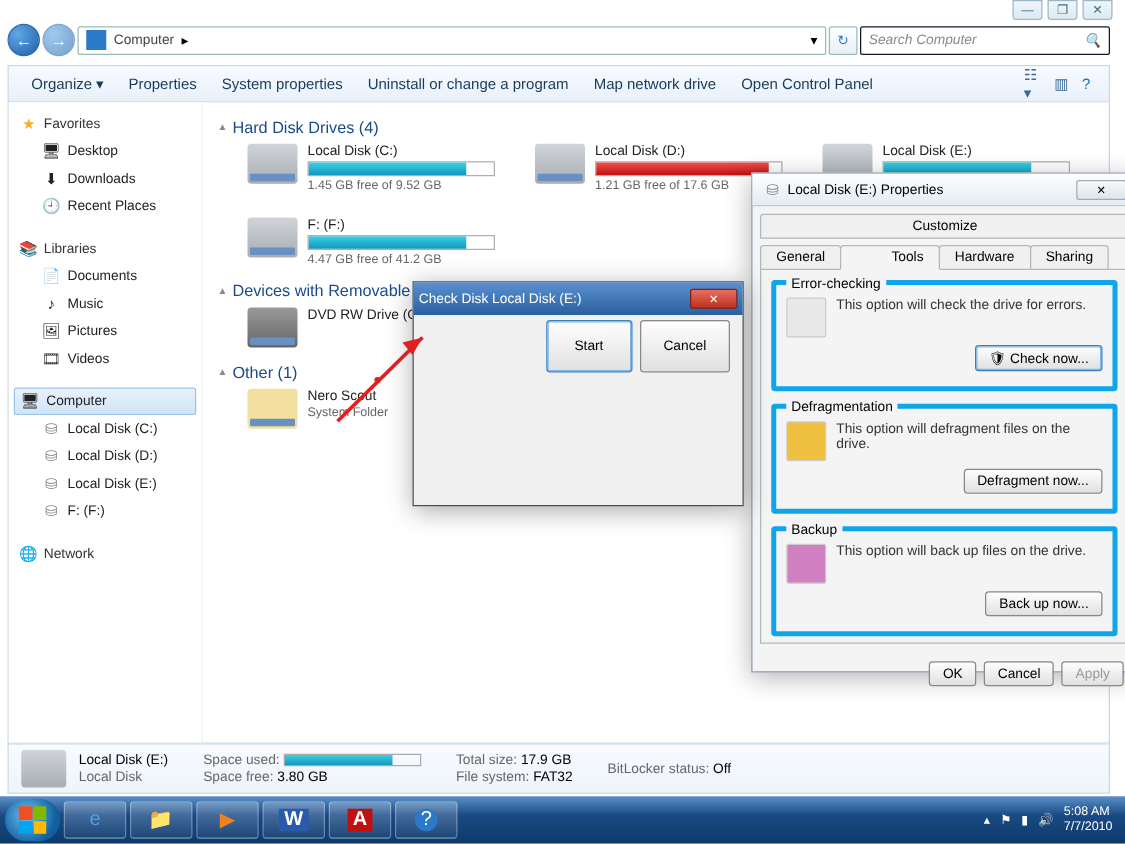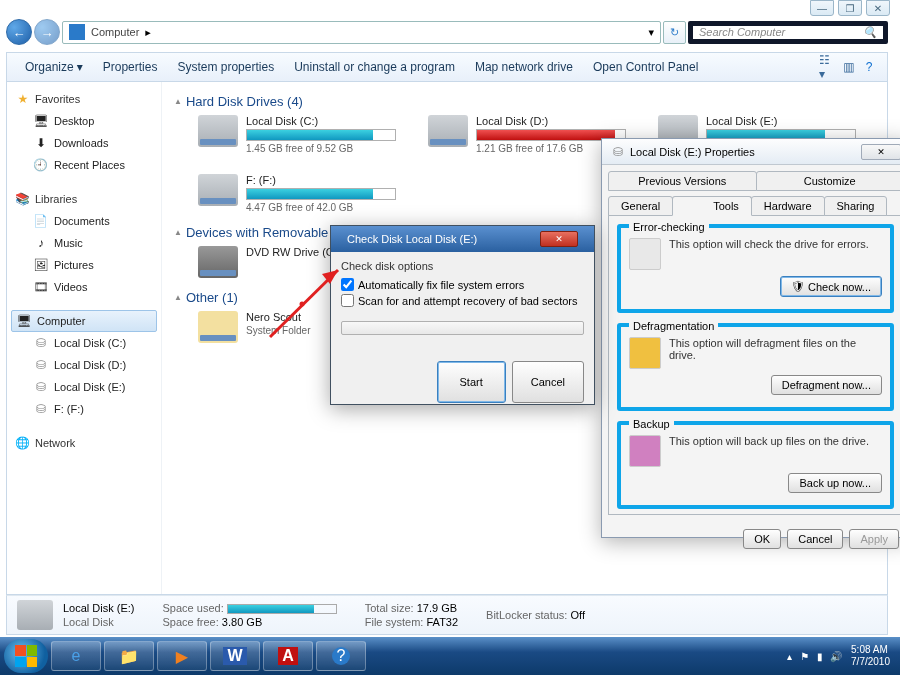--- a/index.html
+++ b/index.html
@@ -9,21 +9,21 @@
 .win-controls { position: absolute; top: 0; right: 10px; display: flex; gap: 4px; z-index: 50; }
 .win-controls .wc { width: 24px; height: 16px; border: 1px solid #9bb6c9; border-radius: 0 0 3px 3px; background: linear-gradient(#f0f6fb,#dbeaf4); display:flex; align-items:center; justify-content:center; font-size:10px; color:#4a6a80;}
 
 
 .addr-row { position:absolute; top:18px; left:6px; right:12px; height:28px; display:flex; align-items:center; gap:2px;}
 .nav-circle { width:26px; height:26px; border-radius:50%; background: radial-gradient(circle at 30% 30%, #5fa8e8 0%, #1e5fa8 100%); border:1px solid #2d6aa8; display:flex; align-items:center; justify-content:center; color:#fff; font-size:13px;}
 .addr-bar { flex:1; height:23px; border:1px solid #9bb; background:#fff; border-radius:2px; display:flex; align-items:center; padding:0 6px; gap:6px;}
 .addr-icon { width:16px; height:16px; background:#2a7ac9; display:inline-block;}
 .addr-drop { color:#444; }
 .refresh-btn { width:23px; height:23px; border:1px solid #9bb; background:linear-gradient(#fefefe,#e8f0f8); display:flex; align-items:center; justify-content:center; color:#2a7ac9; border-radius:2px;}
-.search-bar { width:200px; height:23px; border:5px solid #0f172a; background:#fff; border-radius:2px; display:flex; align-items:center; padding:0 6px; color:#888; font-style:italic;}
+.search-bar { width:200px; height:23px; border:1px solid #0f172a; background:#fff; border-radius:2px; display:flex; align-items:center; padding:0 6px; color:#888; font-style:italic;}
 .search-bar span:first-child { flex:1; font-style:italic;}
 
 
 .toolbar { position:absolute; top:52px; left:6px; right:12px; height:30px; background:linear-gradient(#f7fbff,#e8f0fa); border:1px solid #c8d8e8; display:flex; align-items:center; padding:0 8px; font-size:12px;}
 .toolbar .tb-item { padding:4px 10px; color:#1a3a5a; cursor:pointer; display:flex; align-items:center; gap:3px;}
 .toolbar .spacer { flex:1; }
 .toolbar .ticon { width:20px; height:20px; display:flex; align-items:center; justify-content:center; color:#3a6a9a;}
 
 
 .main { position:absolute; top:82px; left:6px; right:12px; bottom:80px; display:flex; background:#fff; border:1px solid #c8d8e8; border-top:none;}
@@ -65,21 +65,21 @@
 .group-box .gb-title { position:absolute; top:-7px; left:8px; background:#f4f4f4; padding:0 4px; font-size:11px;}
 .group-box .gb-row { display:flex; gap:8px; align-items:flex-start;}
 .group-box .gb-icon { width:32px; height:32px; background:#e8e8e8; border:1px solid #ccc; border-radius:2px;}
 .group-box .gb-text { flex:1; font-size:11px; color:#333;}
 .btn { border:1px solid #888; background:linear-gradient(#fefefe,#e0e0e0); padding:3px 10px; border-radius:3px; font-size:11px; cursor:pointer; display:inline-flex; align-items:center; gap:3px;}
 .btn.primary { border-color:#3a80c0; box-shadow:0 0 0 1px #7fb8e8 inset;}
 .btn-row { display:flex; justify-content:flex-end; gap:6px; padding:8px 10px;}
 
 
 .chkdsk { position:absolute; top:225px; left:330px; width:265px; height:180px; background:#f0f0f0; border:1px solid #405060; box-shadow:0 4px 20px rgba(0,0,0,0.35); z-index:80;}
-.chkdsk-title { height:26px; background:linear-gradient(#5a90d0,#2a60a0); color:#fff; display:flex; align-items:center; padding:0 16px; font-size:11px;justify-content:center;}
+.chkdsk-title { height:26px; background:linear-gradient(#5a90d0,#2a60a0); color:#fff; display:flex; align-items:center; padding:0 4px; font-size:11px;justify-content:center;}
 .chkdsk-title .ct { flex:1;}
 .chkdsk-title .cclose { width:38px; height:16px; background:linear-gradient(#e87060,#c03020); border:1px solid #802010; border-radius:2px; display:flex; align-items:center; justify-content:center; font-size:9px; color:#fff;}
 .chkdsk-body { padding:8px 10px; font-size:11px;}
 .chkdsk-body .copt { color:#333; margin-bottom:6px;}
 .chkdsk-body label { display:flex; align-items:center; gap:4px; margin:3px 0; font-size:11px;}
 .chkdsk-body .prog { border:1px solid #b0b0b0; height:14px; margin:14px 0; background:linear-gradient(#f8f8f8,#e8e8e8); border-radius:2px;}
 .chkdsk .btn-row { padding:4px 10px 8px;}
 
 
 .arrow-svg { position:absolute; top:262px; left:260px; width:90px; height:80px; z-index:85; pointer-events:none;}
@@ -261,21 +261,21 @@
             </div>
           </div>
       </div>
       <div class="drive">
         <div class="drive-icon"></div>
         <div class="drive-info">
             <div class="dn">F: (F:)</div>
             <div class="drive-bar">
               <div class="fill" style="width:85%"></div>
             </div>
-            <div class="df">4.47 GB free of 42.0 GB</div>
+            <div class="df">4.47 GB free of 41.2 GB</div>
           </div>
       </div>
     </div>
 
     <div class="sec-head">
         <span class="tri">▲</span>
         <span>Devices with Removable Storage (1)</span>
       </div>
     <div class="drive-row">
       <div class="drive">
@@ -312,21 +312,20 @@
   <div class="props-title">
     <div class="pt">
         <span class="sicon drv">⛁</span>
         <span>Local Disk (E:) Properties</span>
       </div>
     <div class="pclose">
         <span>✕</span>
       </div>
   </div>
   <div class="tabs-row">
-    <div class="tab" style="flex:1;text-align:center">Previous Versions</div>
     <div class="tab" style="flex:1;text-align:center">Customize</div>
   </div>
   <div class="tabs-row">
     <div class="tab">General</div>
     <div class="tab active">Tools</div>
     <div class="tab">Hardware</div>
     <div class="tab">Sharing</div>
   </div>
   <div class="tab-body">
     <div class="group-box">
@@ -363,32 +362,20 @@
     <span class="btn" style="color:#999">Apply</span>
   </div>
 </div>
 
 <div class="chkdsk">
   <div class="chkdsk-title">
     <div class="ct">Check Disk Local Disk (E:)</div>
     <div class="cclose">
         <span>✕</span>
       </div>
-  </div>
-  <div class="chkdsk-body">
-    <div class="copt">Check disk options</div>
-    <label>
-        <input type="checkbox" checked="" style="">
-        <span>Automatically fix file system errors</span>
-      </label>
-    <label>
-        <input type="checkbox" style="">
-        <span>Scan for and attempt recovery of bad sectors</span>
-      </label>
-    <div class="prog"></div>
   </div>
   <div class="btn-row">
     <span class="btn primary" style="padding:14px 22px">Start</span>
     <span class="btn" style="padding:3px 18px">Cancel</span>
   </div>
 </div>
 
 <div class="details-bar">
   <div class="db-icon"></div>
   <div class="db-col">

